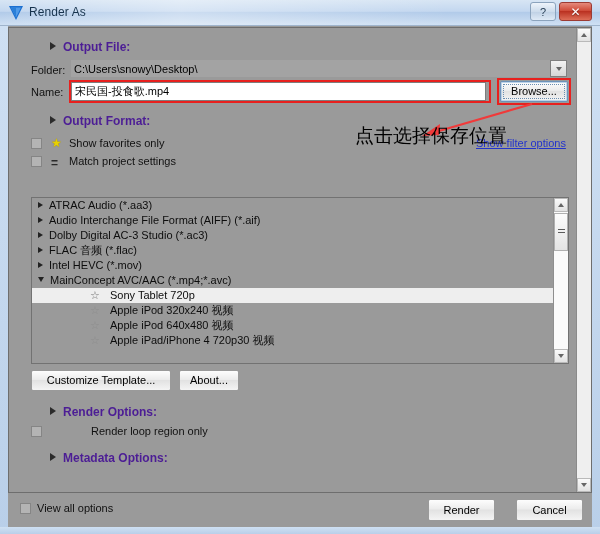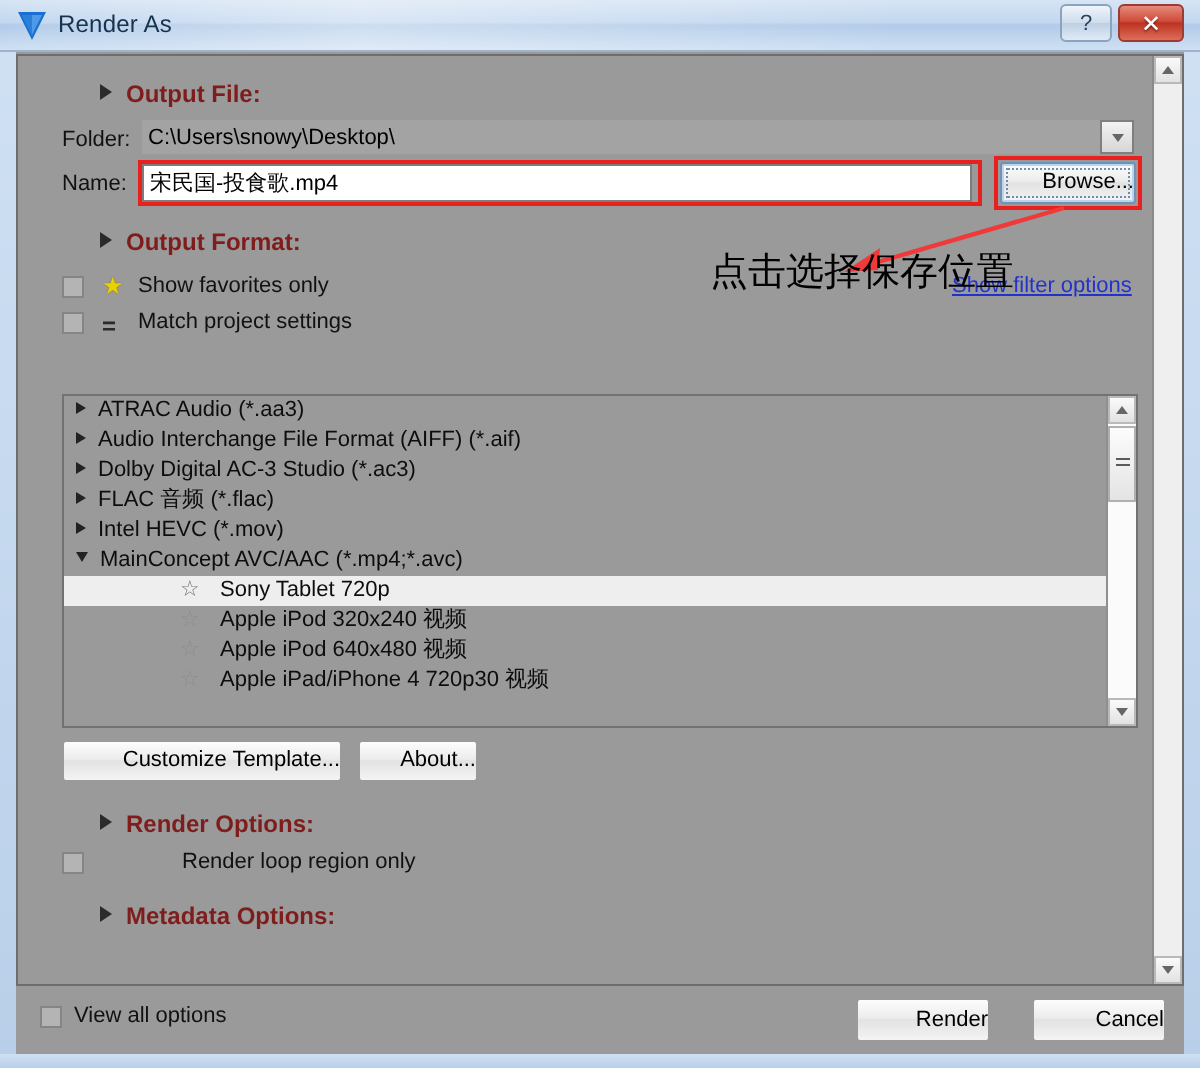--- a/index.html
+++ b/index.html
@@ -119,21 +119,21 @@
     width: 0; height: 0;
   }
   .tri.up   { border-left: 3px solid transparent; border-right: 3px solid transparent; border-bottom: 4px solid #666; }
   .tri.down { border-left: 3px solid transparent; border-right: 3px solid transparent; border-top: 4px solid #666; }
 
   
   .section-head {
     position: absolute;
     font-size: 12px;
     font-weight: bold;
-    color: #7f1d1d;
+    color: #4c1d95;
     padding-left: 27px;
   }
   .disc {
     display: inline-block;
     width: 0; height: 0;
     border-top: 4px solid transparent;
     border-bottom: 4px solid transparent;
     border-left: 6px solid #2b2b2b;
     margin-right: 7px;
     vertical-align: 1px;
@@ -178,21 +178,21 @@
 
   .btn {
     position: absolute;
     background: linear-gradient(to bottom, #fdfdfd 0%, #ececec 45%, #e2e2e2 50%, #f4f4f4 100%);
     border: 1px solid #9a9a9a;
     border-radius: 2px;
     font-family: "Liberation Sans", "DejaVu Sans", sans-serif;
     font-size: 11px;
     color: #000;
     box-sizing: border-box;
-    text-align: right;
+    text-align: center;
   }
   .btn.focus {
     border: 1px solid #6e92b8;
     box-shadow: inset 0 0 0 1px #bcd3e8;
   }
   .btn.dotted::after {
     content: "";
     position: absolute;
     left: 2px; top: 2px; right: 2px; bottom: 2px;
     border: 1px dotted #6a8db0;

